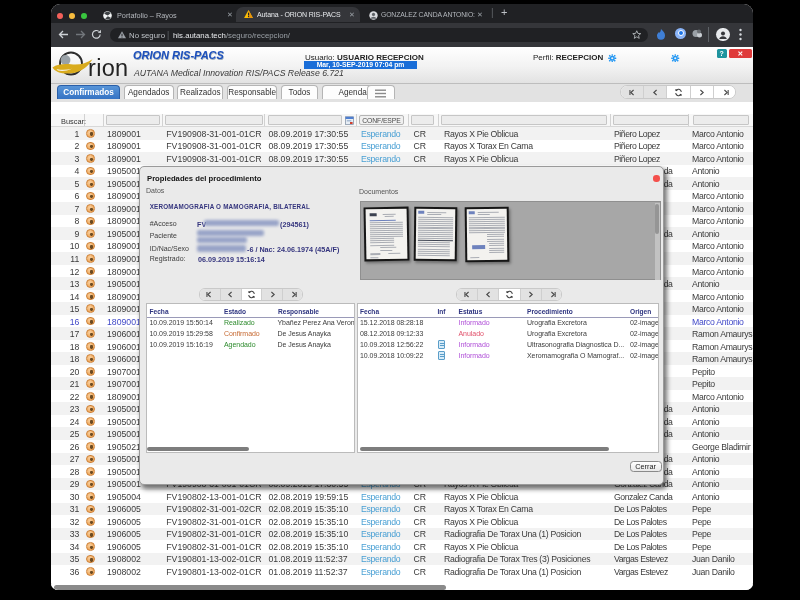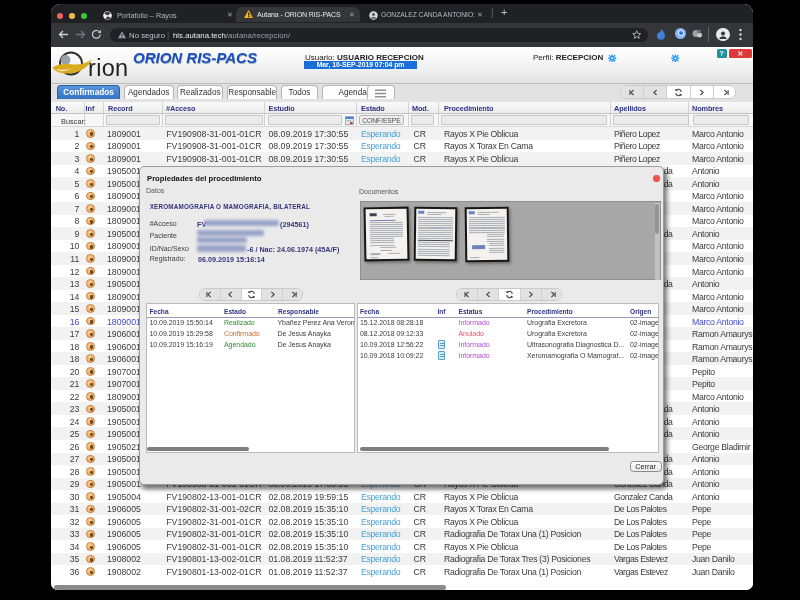--- a/index.html
+++ b/index.html
@@ -11,21 +11,21 @@
 #tabbar .t2{left:18.2px;background:#f6bc3e;}
 #tabbar .t3{left:29.8px;background:#39c53f;}
 .tabtxt{position:absolute;top:7px;font-size:7.3px;color:#b4b8bd;white-space:nowrap;}
 .tabx{position:absolute;top:7.5px;font-size:7px;color:#9aa0a6;}
 .atab{position:absolute;left:185px;top:3.2px;width:124px;height:15.8px;background:#35363a;border-radius:7px 7px 0 0;}
 
 #toolbar{position:absolute;left:0;top:19px;width:702px;height:24.5px;background:#35363a;}
 #field{position:absolute;left:59px;top:5.5px;width:538px;height:13.5px;background:#202124;border-radius:7px;}
 
 #apphead{position:absolute;left:0;top:43.5px;width:702px;height:36.5px;background:linear-gradient(#ffffff,#f2f2f2 55%,#e2e2e2);border-bottom:1px solid #bdbdbd;}
-#apptitle{position:absolute;left:82px;top:45.8px;font-size:15px;font-weight:bold;font-style:italic;color:#1d50bd;text-shadow:0.5px 0.5px 0.5px #9ab;}
+#apptitle{position:absolute;left:82px;top:45.8px;font-size:11px;font-weight:bold;font-style:italic;color:#1d50bd;text-shadow:0.5px 0.5px 0.5px #9ab;}
 #appsub{position:absolute;left:83px;top:64.5px;font-size:8.7px;font-style:italic;color:#3a3a3a;}
 #usr{position:absolute;left:254px;top:49px;font-size:8px;color:#222;}
 #badge{position:absolute;left:253px;top:57.3px;width:113px;height:7.8px;background:#1a6ed8;color:#fff;font-size:6.8px;font-weight:bold;text-align:center;line-height:7.8px;}
 #perfil{position:absolute;left:482px;top:49px;font-size:8px;color:#222;}
 #qbtn{position:absolute;left:666px;top:45.8px;width:9.5px;height:9.2px;background:#1f939e;color:#fff;font-size:7px;font-weight:bold;text-align:center;line-height:9.2px;border-radius:1.5px;}
 #xbtn{position:absolute;left:677.5px;top:45.8px;width:23.5px;height:9.2px;background:#df3a3a;color:#fff;font-size:6.8px;font-weight:bold;text-align:center;line-height:9.2px;border-radius:1.5px;}
 
 #apptabs{position:absolute;left:0;top:80px;width:702px;height:18px;background:#e2e2e2;}
 .ftab{position:absolute;top:1px;height:14.5px;border:0.5px solid #b5b5b5;border-bottom:none;border-radius:4px 4px 0 0;background:#fdfdfd;font-size:8.2px;color:#333;text-align:center;line-height:14.5px;}
 #ftab0{background:linear-gradient(#5895d8,#3573c4);color:#fff;border-color:#2a5fa8;}
@@ -126,21 +126,21 @@
         <path d="M10.8 0.8 L10.9 4.3 L7.4 4.2 Z" fill="#ced2d6"></path>
       </svg>
     <div id="field">
       <svg style="position:absolute;left:8px;top:3.2px" width="8" height="7.5" viewBox="0 0 10 9">
           <path d="M5 0 L10 9 L0 9 Z" fill="#9aa0a6"></path>
           <rect x="4.4" y="3.2" width="1.2" height="3" fill="#202124"></rect>
           <rect x="4.4" y="6.9" width="1.2" height="1.1" fill="#202124"></rect>
         </svg>
       <span style="position:absolute;left:19px;top:2.8px;font-size:7.8px;color:#bdc1c6">No seguro</span>
       <span style="position:absolute;left:57px;top:1.5px;font-size:8.5px;color:#5f6368">|</span>
-      <span style="position:absolute;left:63px;top:2.8px;font-size:7.8px;color:#e8eaed">his.autana.tech<span style="color:#9aa0a6">/autana/recepcion/</span></span>
+      <span style="position:absolute;left:63px;top:2.8px;font-size:7.8px;color:#e8eaed">his.autana.tech<span style="color:#9aa0a6">/seguro/recepcion/</span></span>
       <svg style="position:absolute;left:522px;top:2px" width="9.5" height="9.5" viewBox="0 0 10 10">
           <path d="M5 0.8 L6.2 3.6 L9.2 3.8 L6.9 5.8 L7.6 8.8 L5 7.2 L2.4 8.8 L3.1 5.8 L0.8 3.8 L3.8 3.6 Z" fill="none" stroke="#b9bdc1" stroke-width="0.9"></path>
         </svg>
     </div>
     <svg style="position:absolute;left:605px;top:6.5px" width="10" height="11" viewBox="0 0 10 11">
         <path d="M5 0 C7 2 9 3.5 9 6.5 A4 4.2 0 0 1 1 6.5 C1 5 2 4.5 2.6 3.2 C3.6 4 4.4 4 5 0 Z" fill="#3f7fd6"></path>
       </svg>
     <span style="position:absolute;left:624px;top:5px;width:11px;height:11px;border-radius:50%;background:#8ab4f8;"></span>
     <span style="position:absolute;left:626.5px;top:7.5px;width:6px;height:6px;border-radius:50%;background:#1a73e8;border:1px solid #fff;"></span>
     <svg style="position:absolute;left:641px;top:5.5px" width="11" height="11" viewBox="0 0 11 11">
@@ -163,20 +163,21 @@
 
   <div id="apphead"></div>
   <svg id="logo" style="position:absolute;left:1px;top:46.5px" width="80" height="32" viewBox="0 0 80 32">
     <circle cx="19" cy="13.5" r="11" fill="none" stroke="#2d2d2d" stroke-width="1.9"></circle>
     <circle cx="13.5" cy="10" r="4.9" fill="#9aa2a8"></circle>
     <path d="M0.5 17.5 C5 14 13 13.8 19 14.3 C28 15.2 34 13.2 40.5 9.2 L36.5 14.8 C31 20.5 24 23.4 16.5 23.6 C8.5 23.8 2.5 21.5 0.5 17.5 Z" fill="#d9ab1d"></path>
     <path d="M4.5 19 Q12 20.8 20 18.8 Q12.5 22 6 20.6 Z" fill="#f4f2ea"></path>
     <text x="36" y="26" font-size="23.5" fill="#222" font-family="Liberation Sans" letter-spacing="0.3">rion</text>
   </svg>
   <div id="apptitle">ORION RIS-PACS</div>
+  <div id="appsub">AUTANA Medical Innovation RIS/PACS Release 6.721</div>
   <div id="usr">Usuario: <b>USUARIO RECEPCION</b></div>
   <div id="badge">Mar, 10-SEP-2019 07:04 pm</div>
   <div id="perfil">Perfil: <b>RECEPCION</b></div>
   <svg style="position:absolute;left:557px;top:50px" width="8.5" height="8.5" viewBox="0 0 10 10">
       <g fill="#2196f3">
         <circle cx="5" cy="5" r="3"></circle>
         <rect x="4.2" y="0.2" width="1.6" height="2" rx="0.4"></rect>
         <rect x="4.2" y="7.8" width="1.6" height="2" rx="0.4"></rect>
         <rect x="0.2" y="4.2" width="2" height="1.6" rx="0.4"></rect>
         <rect x="7.8" y="4.2" width="2" height="1.6" rx="0.4"></rect>
@@ -245,41 +246,20 @@
         </div>
         <div style="flex:0 0 23.2px;background:#fff;display:flex;align-items:center;justify-content:center;">
           <svg width="9" height="9" viewBox="0 0 9 9">
             <path d="M3.4 2 L6.2 4.5 L3.4 7" stroke="#4a4a4a" stroke-width="1.1" fill="none"></path>
             <rect x="6.6" y="2" width="1.1" height="5" fill="#4a4a4a"></rect>
           </svg>
         </div>
       </div>
   </div>
 
-  <div id="thead">
-    <i class="vs" style="left:33px"></i>
-      <i class="vs" style="left:52.3px"></i>
-      <i class="vs" style="left:110.6px"></i>
-      <i class="vs" style="left:213.4px"></i>
-      <i class="vs" style="left:305px"></i>
-      <i class="vs" style="left:357px"></i>
-      <i class="vs" style="left:387px"></i>
-      <i class="vs" style="left:559px"></i>
-      <i class="vs" style="left:637px"></i>
-    <b style="left:4.7px">No.</b>
-      <b style="left:34.6px">Inf</b>
-      <b style="left:57px">Record</b>
-      <b style="left:115px">#Acceso</b>
-      <b style="left:217.5px">Estudio</b>
-      <b style="left:310px">Estado</b>
-      <b style="left:361px">Mod.</b>
-      <b style="left:393px">Procedimiento</b>
-      <b style="left:563px">Apellidos</b>
-      <b style="left:641px">Nombres</b>
-  </div>
 
   <div id="search">
     <i class="vs" style="left:33px"></i>
       <i class="vs" style="left:52.3px"></i>
       <i class="vs" style="left:110.6px"></i>
       <i class="vs" style="left:213.4px"></i>
       <i class="vs" style="left:305px"></i>
       <i class="vs" style="left:357px"></i>
       <i class="vs" style="left:387px"></i>
       <i class="vs" style="left:559px"></i>

